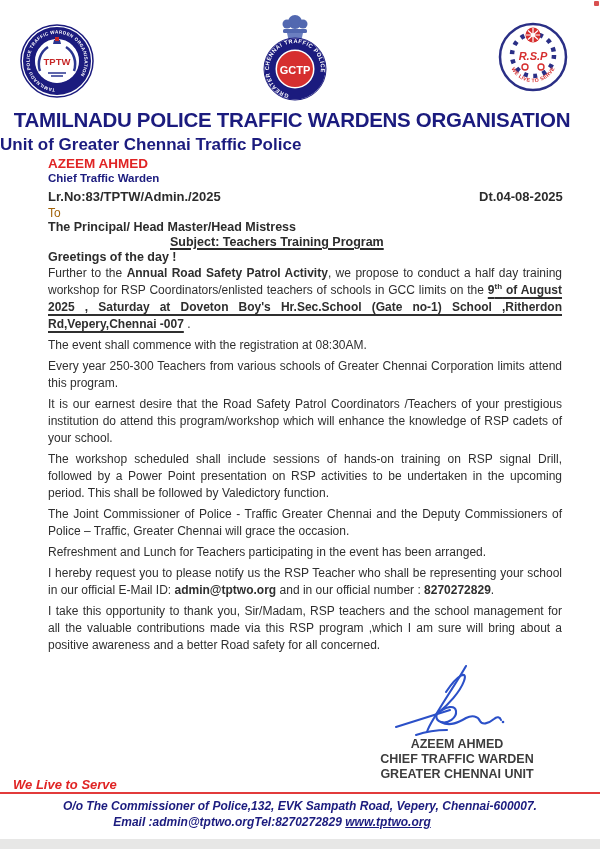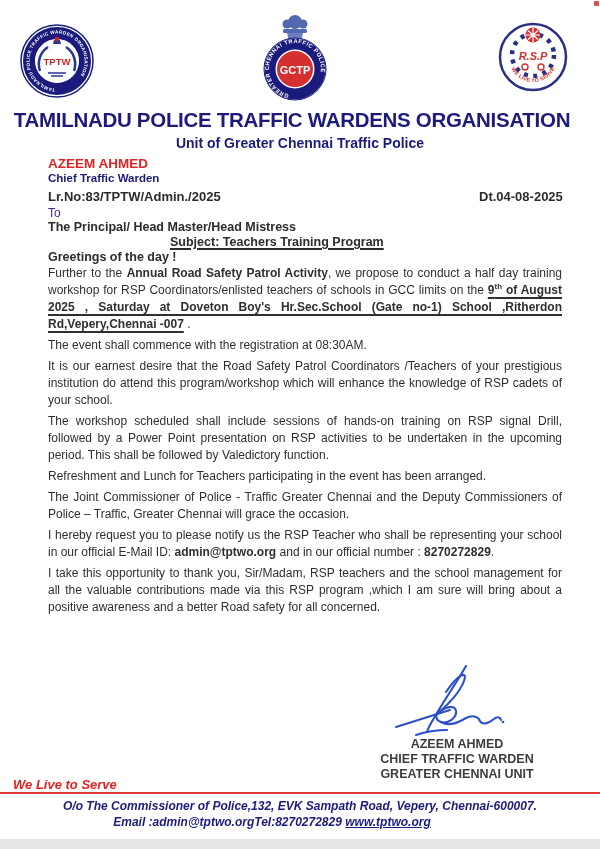--- a/index.html
+++ b/index.html
@@ -12,28 +12,28 @@
   
   .logo { position:absolute; }
   .logo-left   { left:20px;  top:24px; }
   .logo-center { left:256px; top:10px; }
   .logo-right  { left:498px; top:21px; }
   .page-title {
     position:absolute; top:108px; left:0; width:584px; text-align:center;
     font-size:20.5px; font-weight:bold; color:#1b1b7e; letter-spacing:-0.3px;
   }
   .page-subtitle {
-    position:absolute; top:135px; left:0; width:600px; text-align:center;
-    font-size:14px; font-weight:bold; color:#1b1b7e;
+    position:absolute; top:135px; left:0; width:600px; text-align:left;
+    font-size:17px; font-weight:bold; color:#1b1b7e;
   }
   .officer-name { position:absolute; left:48px; top:156px; font-size:13.5px; font-weight:bold; color:#e02424; }
   .officer-title{ position:absolute; left:48px; top:172px; font-size:11.5px; font-weight:bold; color:#1b1b7e; }
   .ref-no  { position:absolute; left:48px;  top:189px; font-size:13px; font-weight:bold; color:#2c2c2c; }
   .ltr-date{ position:absolute; left:440px; top:189px; font-size:13px; font-weight:bold; color:#2c2c2c;padding-left:39px; }
-  .to-label { position:absolute; left:48px; top:206px; font-size:12px; color:#4c1d95; }
+  .to-label { position:absolute; left:48px; top:206px; font-size:12px; color:#a16207; }
   .recipient{ position:absolute; left:48px; top:220px; font-size:12.5px; font-weight:bold; color:#2c2c2c; }
   .subject  { position:absolute; left:170px; top:235px; font-size:12.5px; font-weight:bold; color:#2c2c2c;
               text-decoration:underline; text-decoration-thickness:1.5px; text-underline-offset:2px; }
   .greeting { position:absolute; left:48px; top:250px; font-size:12.5px; font-weight:bold; color:#2c2c2c; }
   
   .letter-body { position:absolute; left:48px; top:265px; width:514px; }
   .letter-body p { font-size:12px; line-height:17px; text-align:justify; margin:0 0 4px 0; color:#2f2f2f; }
   .b { font-weight:bold; }
   .venue { font-weight:bold; text-decoration:underline; text-decoration-thickness:1.6px; text-underline-offset:2.5px; }
   sup { font-size:8px; vertical-align:super; line-height:0; }
@@ -126,24 +126,25 @@
   <div class="ltr-date">Dt.04-08-2025</div>
 
   <div class="to-label">To</div>
   <div class="recipient">The Principal/ Head Master/Head Mistress</div>
   <div class="subject">Subject: Teachers Training Program</div>
   <div class="greeting">Greetings of the day !</div>
 
   <div class="letter-body">
     <p><span>Further to the </span><span class="b">Annual Road Safety Patrol Activity</span><span>, we propose to conduct a half day training workshop for RSP Coordinators/enlisted teachers of schools in GCC limits on the </span><span class="venue"><span>9</span><sup>th</sup><span> of August 2025 , Saturday at Doveton Boy's  Hr.Sec.School (Gate no-1) School ,Ritherdon Rd,Vepery,Chennai -007</span></span><span> .</span></p>
     <p>The event shall commence with the registration at 08:30AM.</p>
+    <p>Every year 250-300 Teachers from various schools of Greater Chennai Corporation limits attend this program.</p>
     <p>It is our earnest desire that the Road Safety Patrol Coordinators /Teachers of your prestigious institution do attend this program/workshop which will enhance the knowledge of RSP cadets of your school.</p>
     <p>The workshop scheduled shall include sessions of hands-on training on RSP signal Drill, followed by a Power Point presentation on RSP activities to be undertaken in the upcoming period. This shall be followed by Valedictory function.</p>
+    <p>The Joint Commissioner of Police - Traffic Greater Chennai and the Deputy Commissioners of Police – Traffic, Greater Chennai will grace the occasion.</p>
     <p>Refreshment and Lunch for Teachers participating in the event has been arranged.</p>
-    <p>The Joint Commissioner of Police - Traffic Greater Chennai and the Deputy Commissioners of Police – Traffic, Greater Chennai will grace the occasion.</p>
     <p><span>I hereby request you to please notify us the RSP Teacher who shall be representing your school in our official E-Mail ID: </span><span class="b">admin@tptwo.org</span><span> and in our official number : </span><span class="b">8270272829</span><span>.</span></p>
     <p>I take this opportunity to thank you, Sir/Madam, RSP teachers and the school management for all the valuable contributions made via this RSP program ,which I am sure will bring about a positive awareness and a better Road safety for all concerned.</p>
   </div>
 
   <svg class="signature-svg" width="120" height="80" viewBox="0 0 120 80">
     <g fill="none" stroke="#2b50c8" stroke-width="2.1" stroke-linecap="round">
       <path d="M78,2 C69,18 55,38 46,54 C43,59 40,64 39,68"></path>
       <path d="M58,28 C70,10 80,6 76,17 C72,28 60,41 50,49"></path>
       <path d="M50,49 C58,42 67,41 68,47 C69,54 60,60 53,58 C47,56 47,50 52,47"></path>
       <path d="M53,58 C62,63 71,58 78,54 C84,51 90,52 92,57 C94,61 100,60 106,55 C109,52 112,53 113,56"></path>

